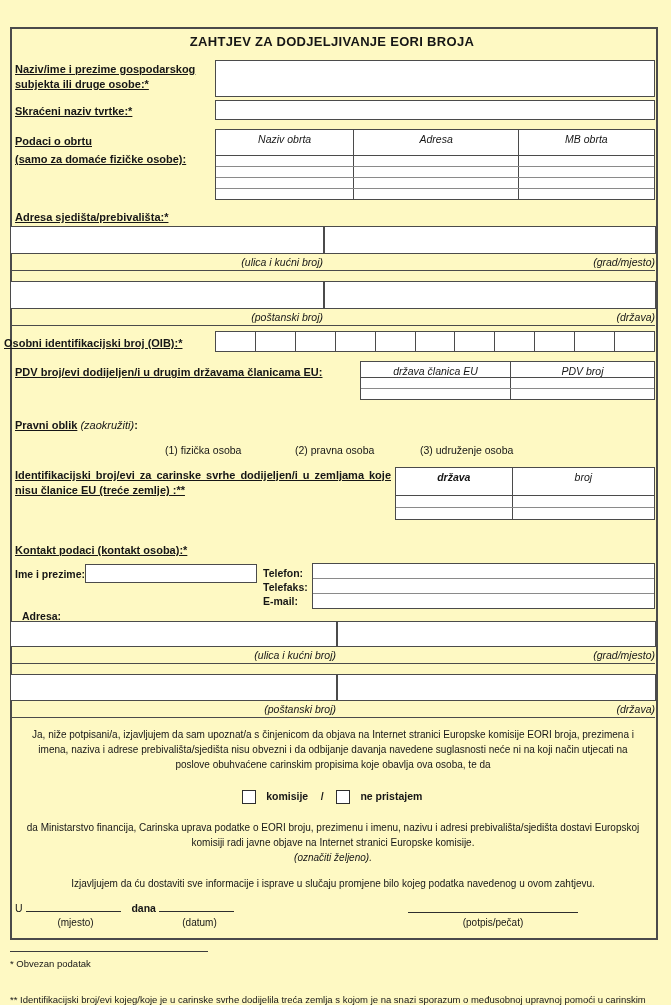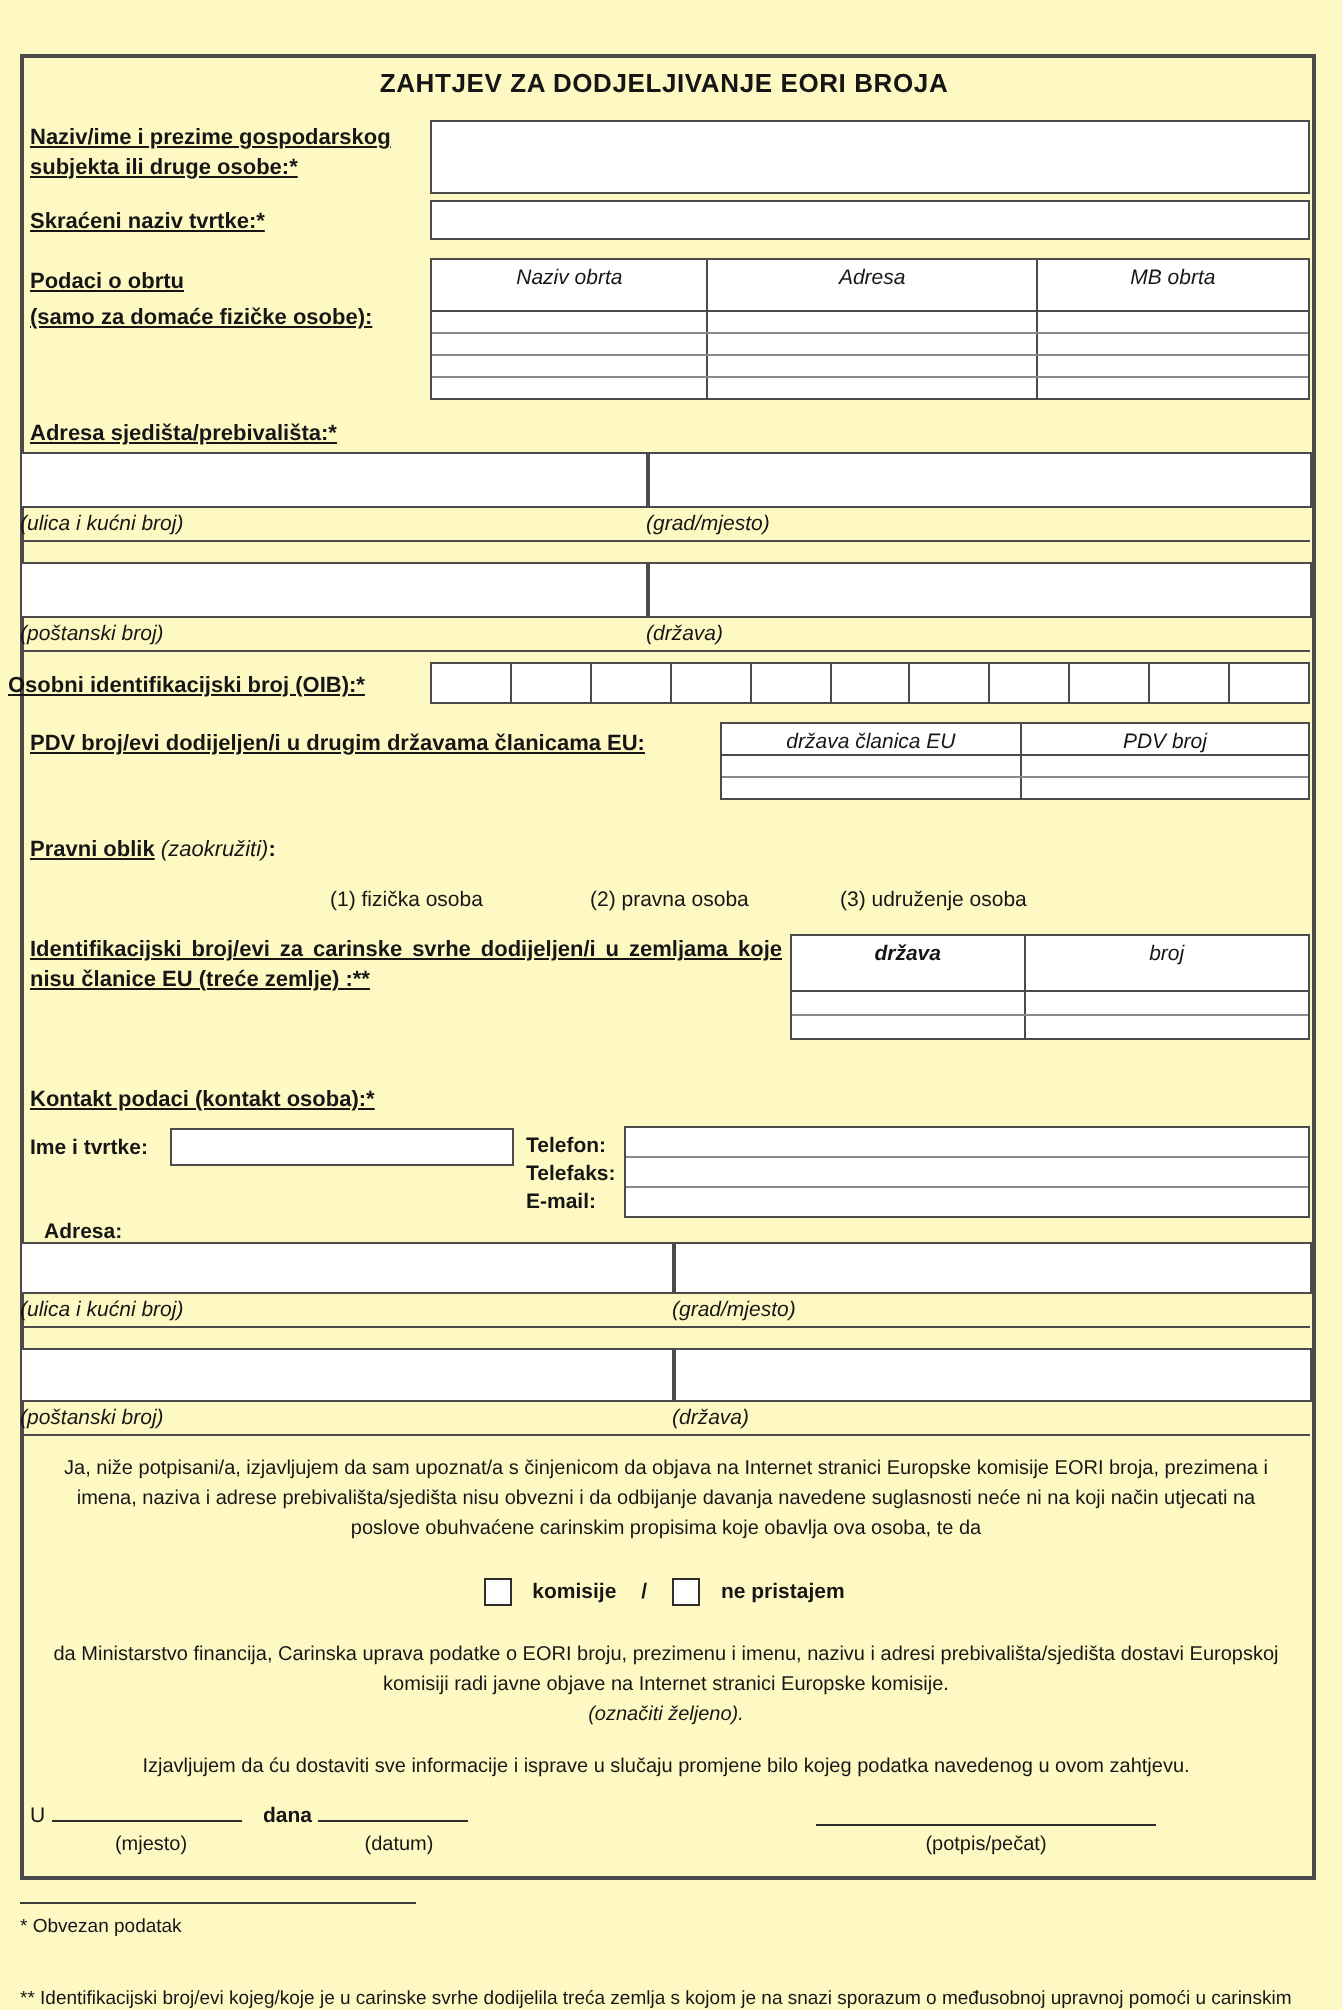--- a/index.html
+++ b/index.html
@@ -4,21 +4,21 @@
 <style>
   html,body{margin:0;padding:0;background:#ffffff;}
   .page{position:relative;width:671px;height:1005px;background:#fef9c3;
         font-family:"Liberation Sans",sans-serif;color:#161616;overflow:hidden;}
   .abs{position:absolute;}
   .frame{border:2px solid #4b4b4b;}
   .title{font-size:13px;font-weight:bold;text-align:center;letter-spacing:.3px;}
   .lbl{font-size:11px;font-weight:bold;text-decoration:underline;line-height:1.35;}
   .plain-lbl{font-size:10.5px;font-weight:bold;}
   .box{border:1.5px solid #4b4b4b;background:#fff;}
-  .cap{font-size:10.5px;font-style:italic;text-align:left;}
+  .cap{font-size:10.5px;font-style:italic;text-align:right;}
   .tbl{border:1.5px solid #4b4b4b;background:#fff;}
   .thead{display:flex;border-bottom:1.5px solid #4b4b4b;}
   .thead>div{font-size:10.5px;font-style:italic;text-align:center;padding-top:3px;}
   .thead>div+div{border-left:1.5px solid #4b4b4b;}
   .trow{display:flex;border-bottom:1px solid #8a8a8a;}
   .trow:last-child{border-bottom:none;}
   .trow>div+div{border-left:1.5px solid #4b4b4b;}
   .addr-row{border:1.5px solid #4b4b4b;background:#fff;}
   .addr-div{position:absolute;top:0;bottom:0;width:1.5px;background:#4b4b4b;}
   .cap-row{border-bottom:1.5px solid #4b4b4b;display:flex;align-items:center;}
@@ -149,21 +149,21 @@
         <div style="width:55%;"></div>
     </div>
     <div class="trow" style="height:11px;">
       <div style="width:45%;"></div>
         <div style="width:55%;"></div>
     </div>
   </div>
 
   <div class="abs lbl" style="left:15px;top:543px;">Kontakt podaci (kontakt osoba):*</div>
 
-  <div class="abs plain-lbl" style="left:15px;top:568px;">Ime i tvrtke:</div>
+  <div class="abs plain-lbl" style="left:15px;top:568px;">Ime i prezime:</div>
   <div class="abs box" style="left:85px;top:564px;width:170px;height:17px;"></div>
 
   <div class="abs plain-lbl" style="left:263px;top:567px;">Telefon:</div>
   <div class="abs plain-lbl" style="left:263px;top:581px;">Telefaks:</div>
   <div class="abs plain-lbl" style="left:263px;top:595px;">E-mail:</div>
   <div class="abs tbl" style="left:312px;top:563px;width:341px;">
     <div class="trow" style="height:14px;">
         <div style="width:100%;"></div>
       </div>
     <div class="trow" style="height:14px;">

